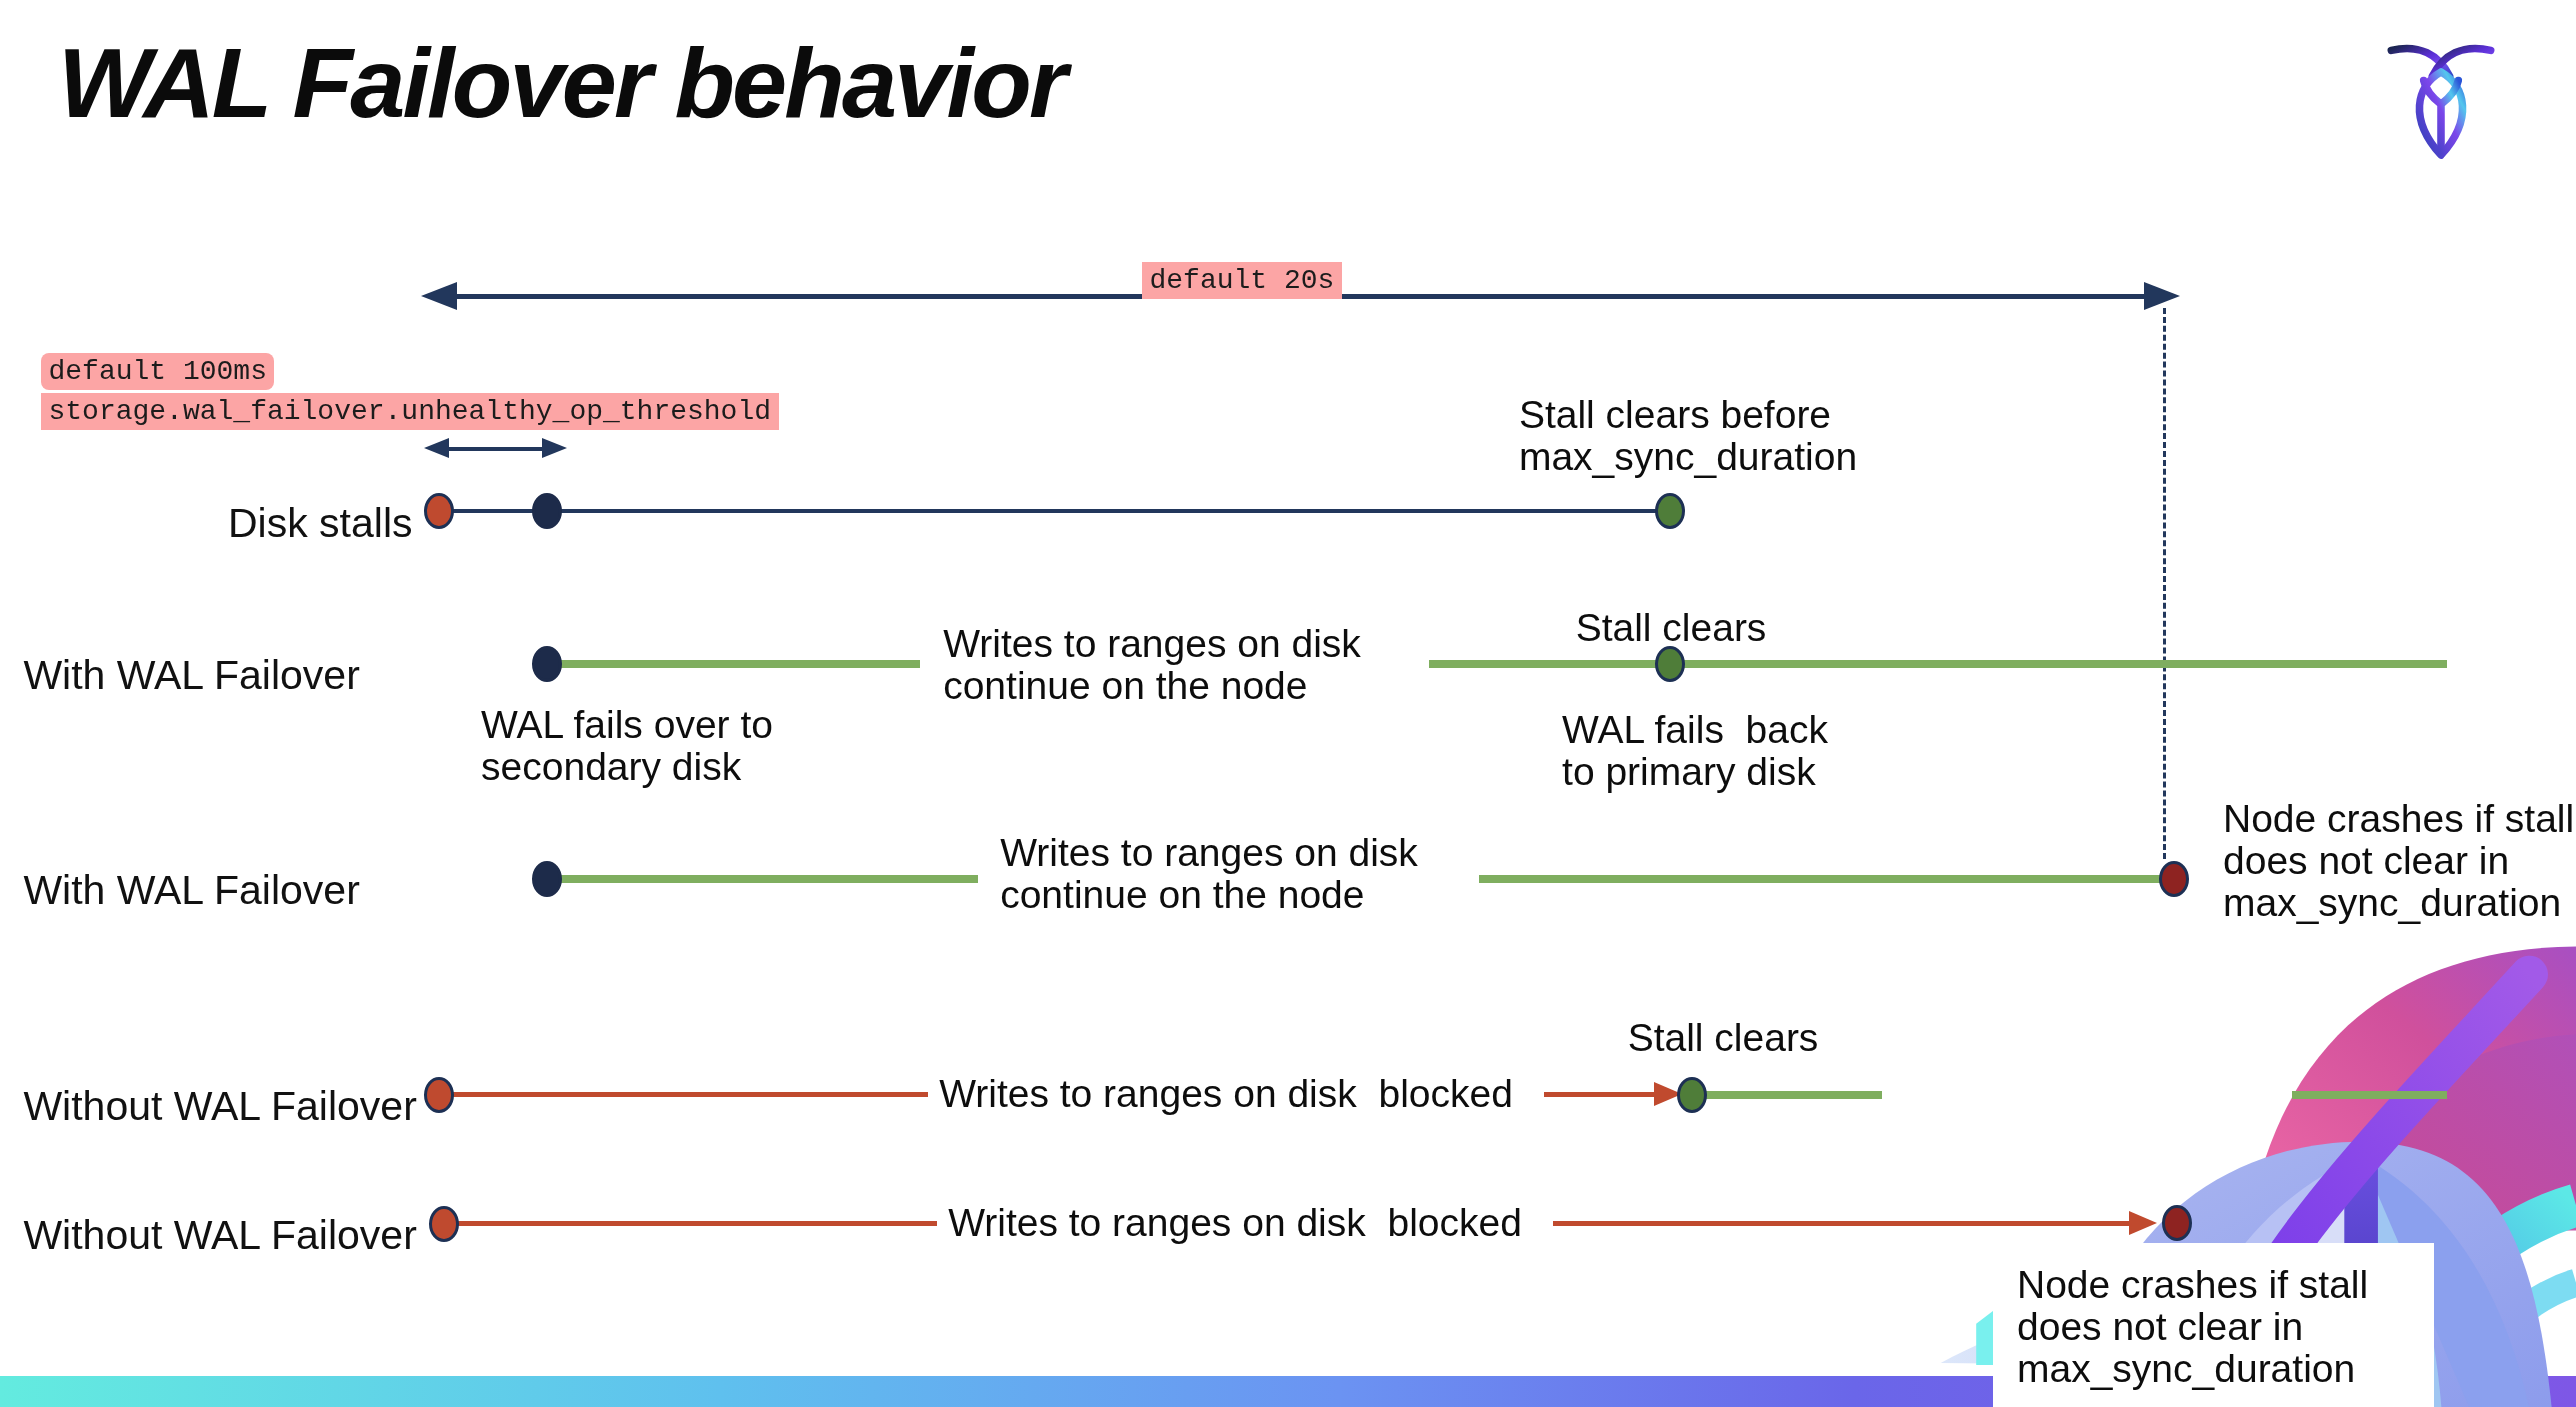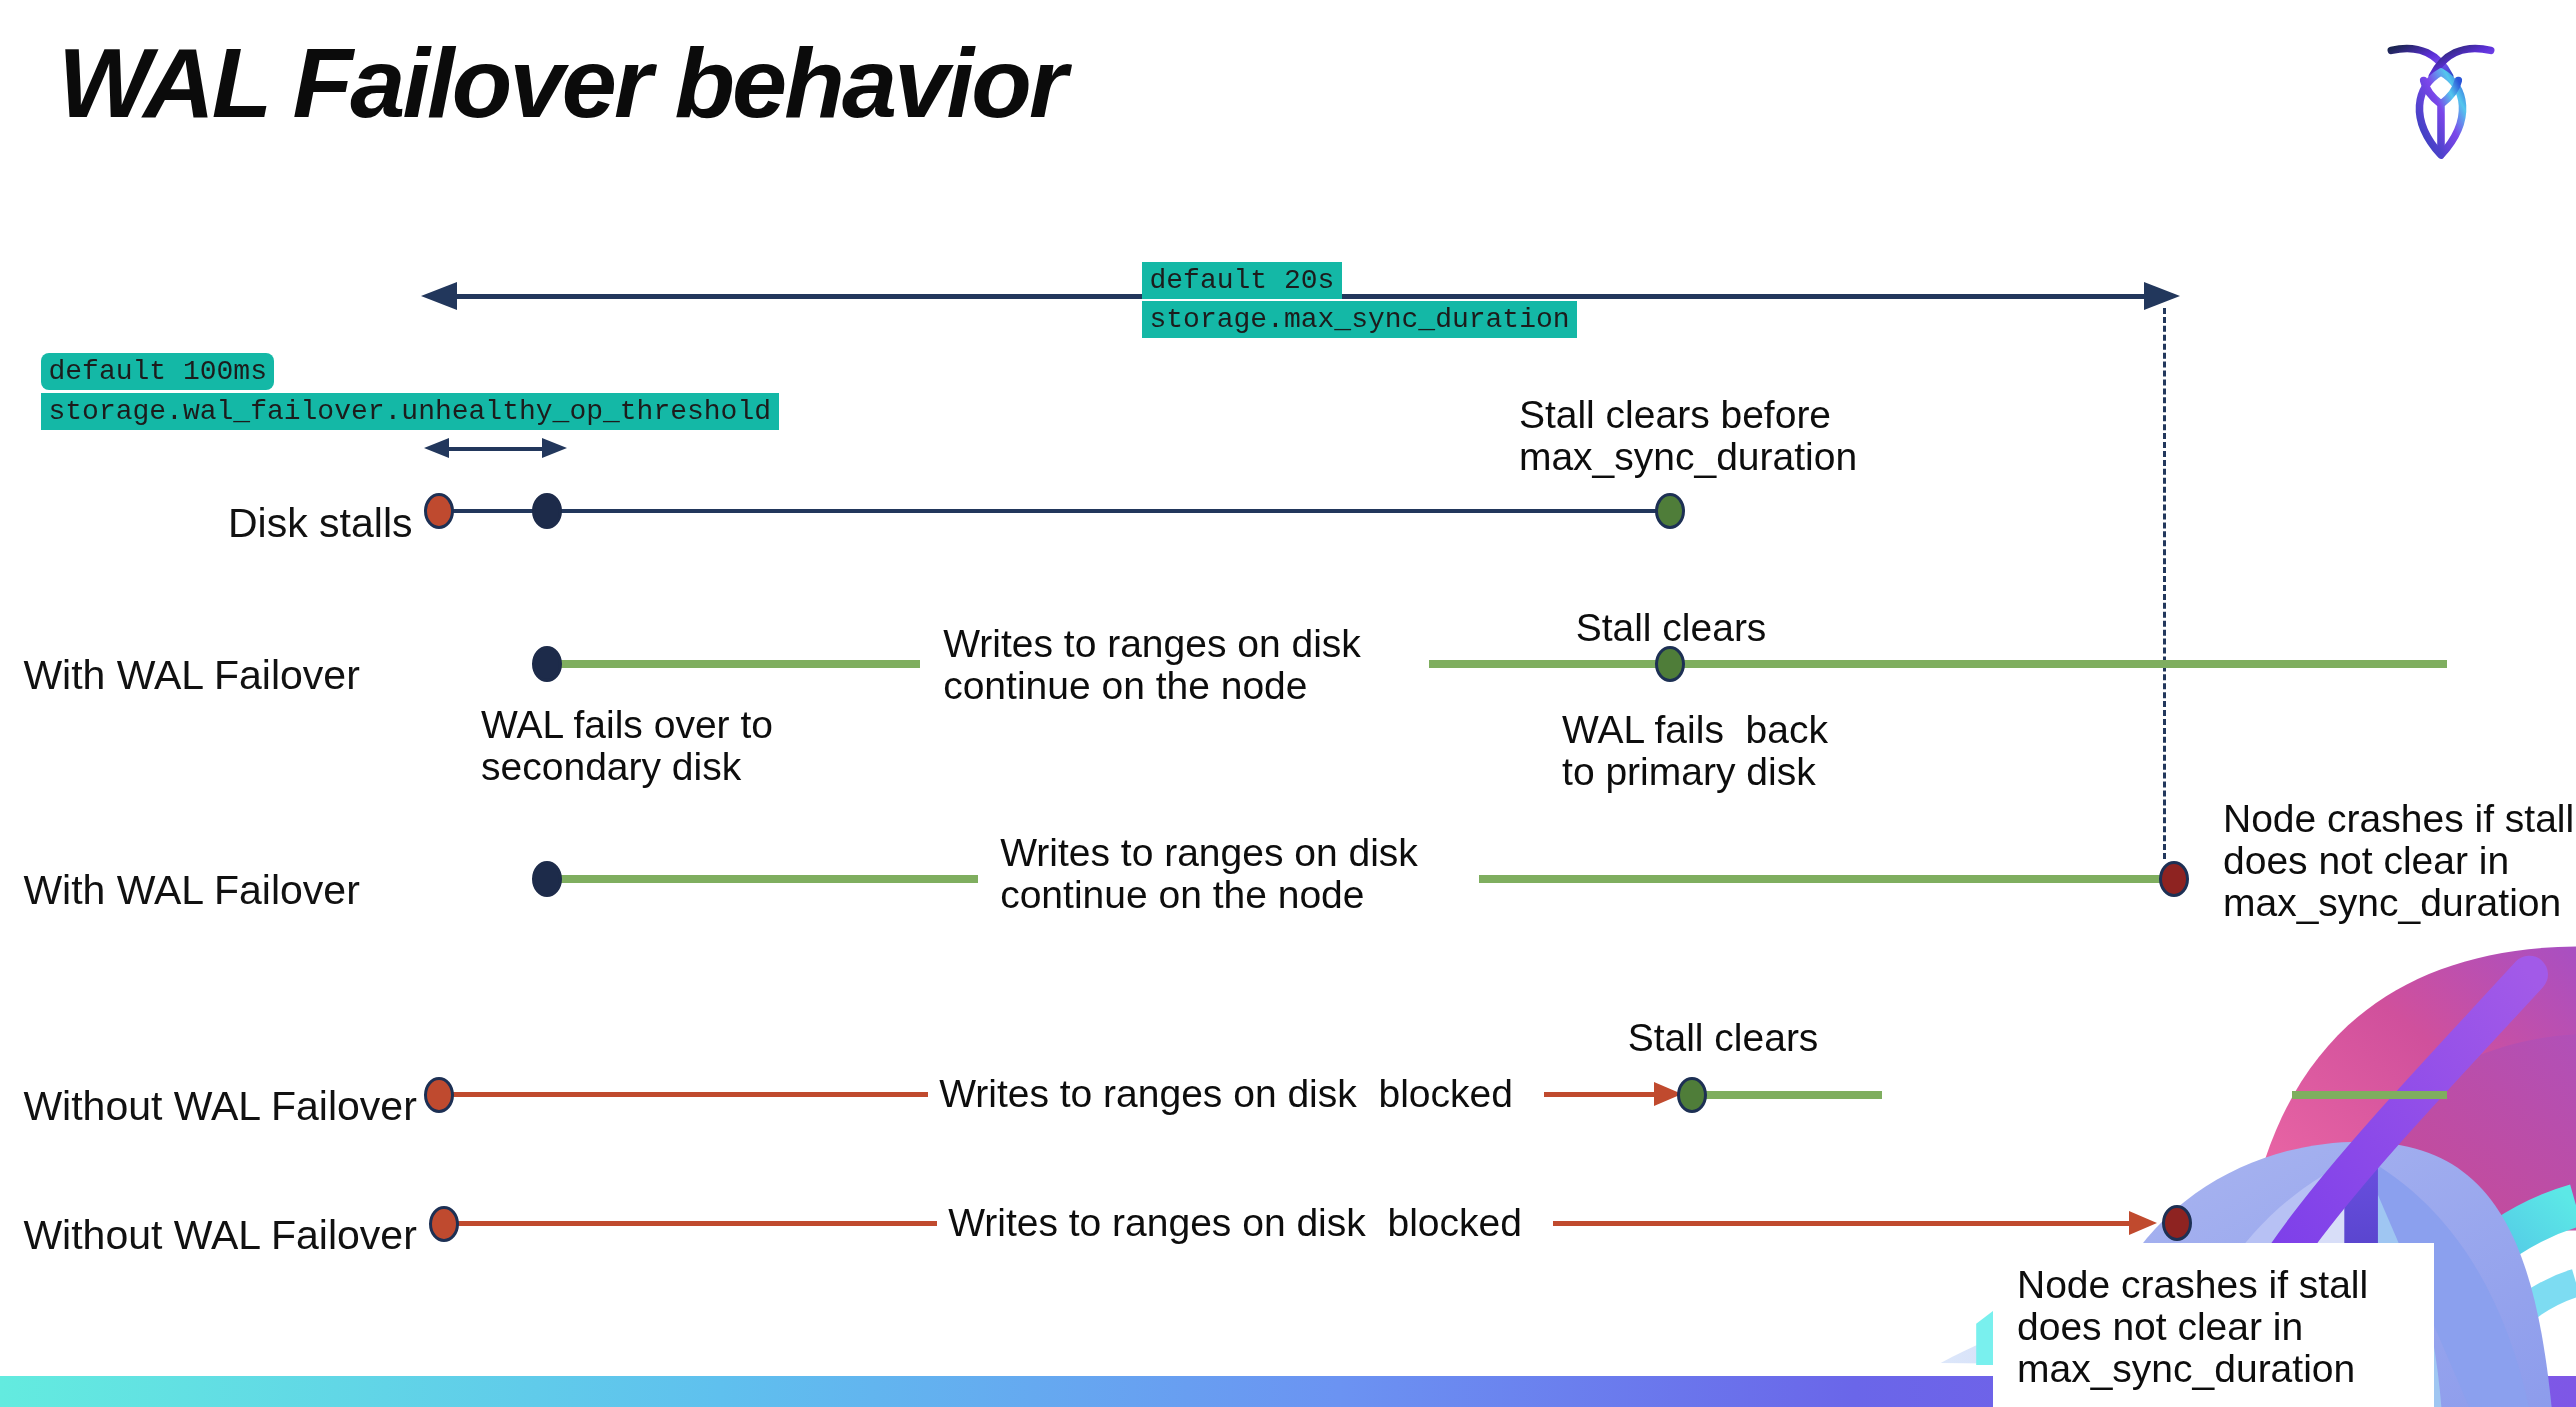--- a/index.html
+++ b/index.html
@@ -6,21 +6,21 @@
   #canvas{
     position:relative;width:2576px;height:1408px;overflow:hidden;background:#ffffff;
     font-family:"Liberation Sans",sans-serif;color:#111;
   }
   .abs{position:absolute;}
   .title{
     font-size:99px;font-weight:800;letter-spacing:-2.8px;color:#0b0b0b;white-space:nowrap;
   }
   .mono{
     position:absolute;font-family:"Liberation Mono","DejaVu Sans Mono",monospace;
-    font-size:28px;line-height:37px;background:#14b8a6;color:#1c1c1c;
+    font-size:28px;line-height:37px;background:#fca5a5;color:#1c1c1c;
     padding:0 7.5px;white-space:pre;z-index:4;
   }
   .rowlabel{
     position:absolute;font-size:41px;line-height:49px;color:#111;white-space:nowrap;margin-top:12px;
   }
   .note{
     position:absolute;font-size:39px;line-height:42px;color:#0d0d0d;text-align:left;
     transform:translateX(-50%);white-space:pre;z-index:4;
   }
   .note.align-left{transform:none;text-align:left;}
@@ -133,21 +133,20 @@
     <path d="M452,262 Q470,244 488,262 L488,520 L452,520 Z" fill="url(#gTrunk)"></path>
     <path d="M308,520 C352,368 470,252 650,56" fill="none" stroke="url(#gArc)" stroke-width="40" stroke-linecap="round"></path>
   </svg>
 
   <div class="bottom-bar"></div>
 
   <div class="hline navy-line" style="left:441px;top:294px;width:1727px;height:4.7px;"></div>
   <div class="tri tri-left-big" style="left:421px;top:282px;"></div>
   <div class="tri tri-right-big" style="left:2144px;top:282px;"></div>
   <div class="mono" style="left:1142px;top:262px;">default 20s</div>
-  <div class="mono" style="left:1142px;top:301px;">storage.max_sync_duration</div>
 
   <div class="mono" style="left:41px;top:353px;border-radius:8px;">default 100ms</div>
   <div class="mono" style="left:41px;top:393px;">storage.wal_failover.unhealthy_op_threshold</div>
   <div class="hline navy-line" style="left:443px;top:447px;width:107px;height:3.7px;"></div>
   <div class="tri tri-left-sm" style="left:424px;top:438px;"></div>
   <div class="tri tri-right-sm" style="left:542px;top:438px;"></div>
 
   <div class="dashed-v" style="left:2163px;top:308px;height:551px;"></div>
 
   <div class="rowlabel" style="left:228px;top:487px;">Disk stalls</div>

